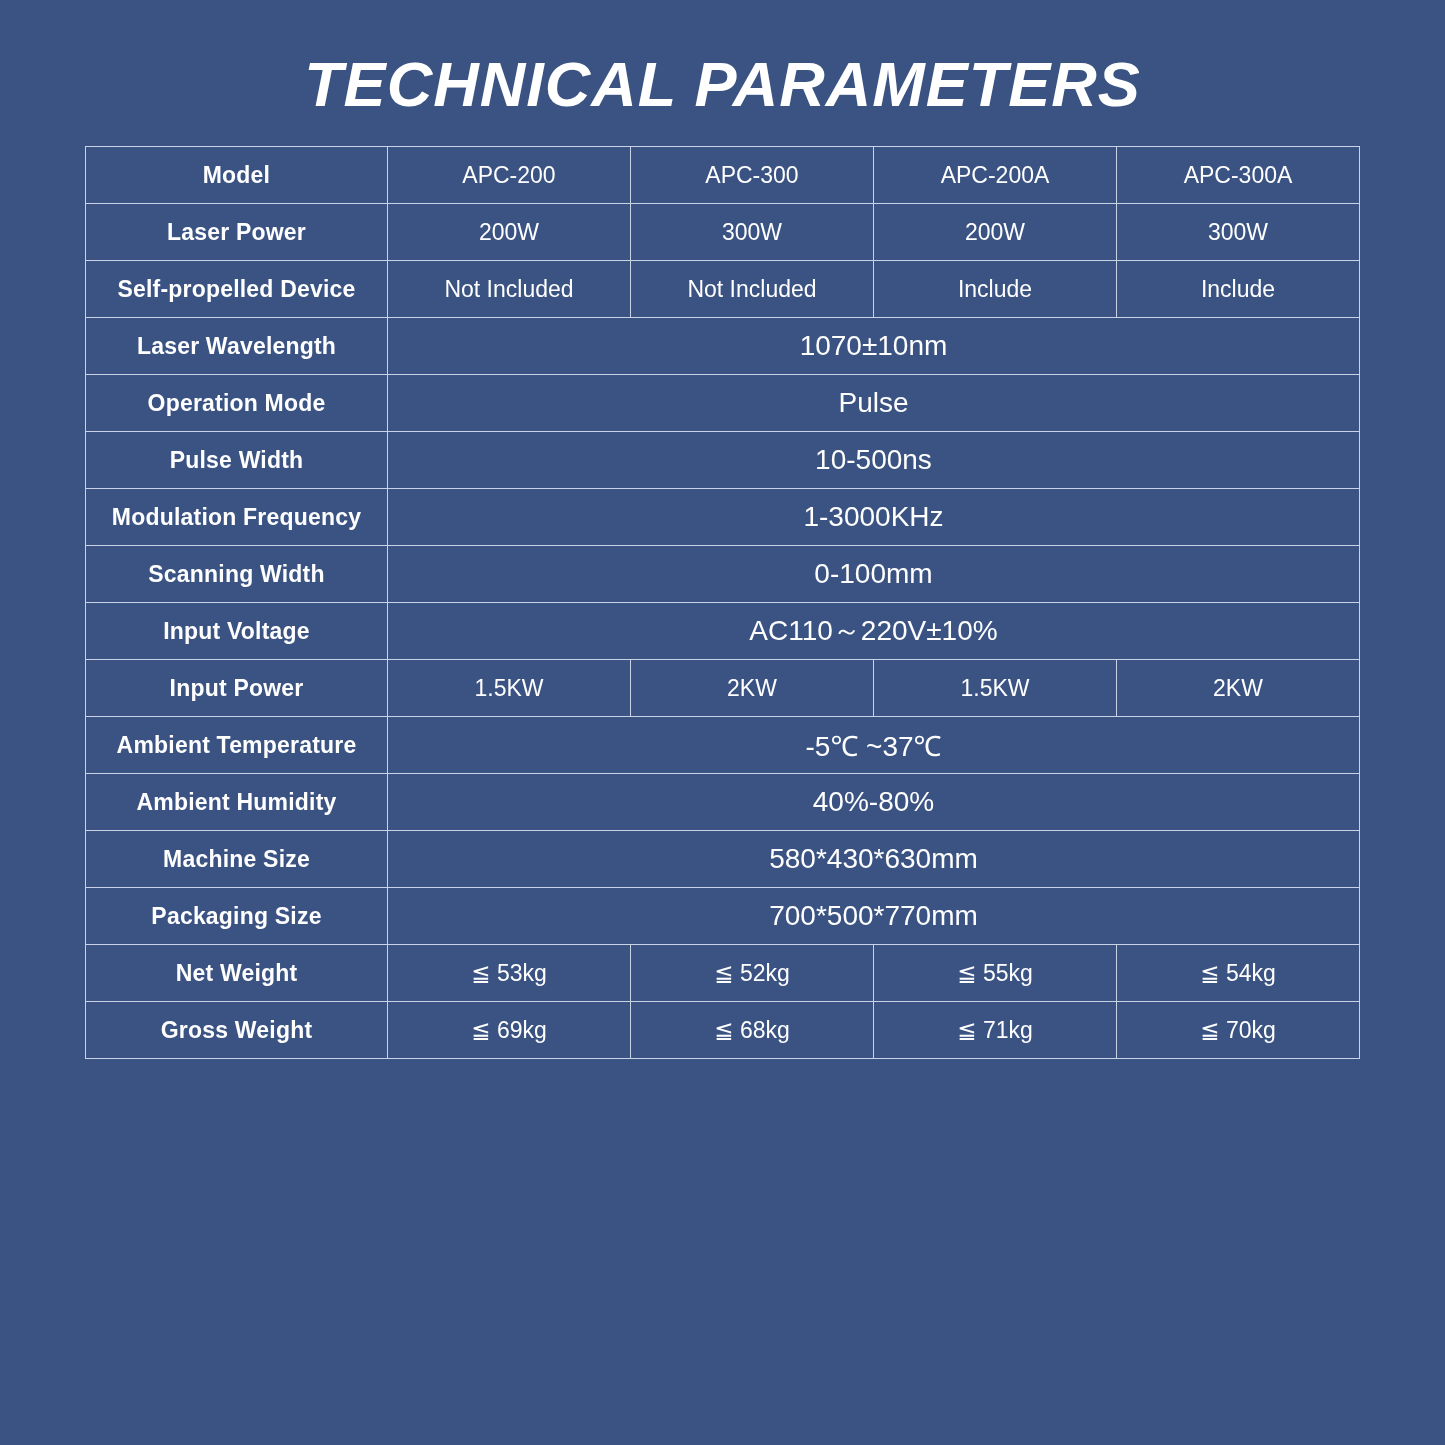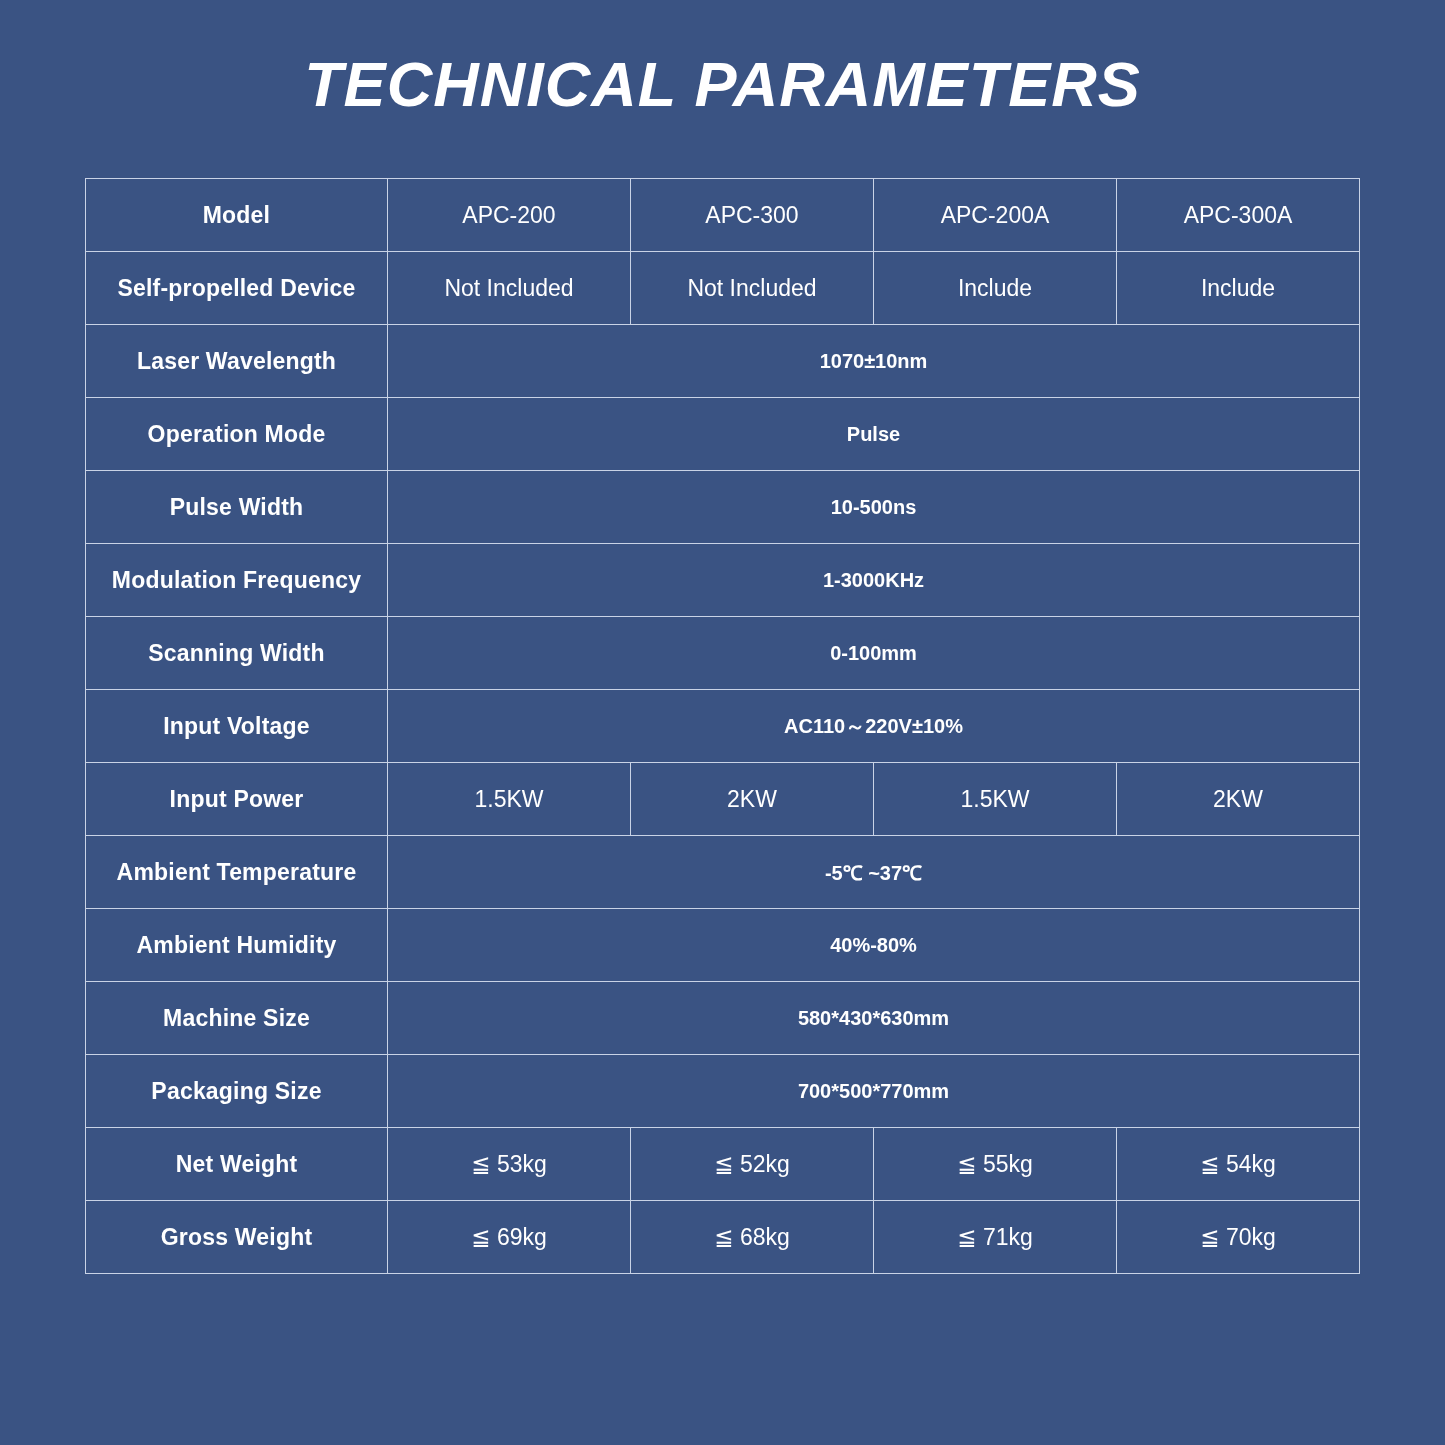--- a/index.html
+++ b/index.html
@@ -15,21 +15,20 @@
     overflow: hidden;
   }
   .page {
     width: 1445px;
     height: 1445px;
     box-sizing: border-box;
     display: flex;
     flex-direction: column;
     align-items: center;
     background: #3a5383;
-    gap: 32px;
   }
   .title {
     font-size: 63px;
     font-weight: bold;
     font-style: italic;
     letter-spacing: 1px;
     color: #ffffff;
     margin-top: 48px;
     margin-bottom: 26px;
     text-align: center;
@@ -37,57 +36,63 @@
   }
   table.spec {
     width: 1275px;
     border-collapse: collapse;
     table-layout: fixed;
   }
   table.spec td {
     border: 1px solid #c9d3e6;
     text-align: center;
     vertical-align: middle;
-    height: 73px;
+    height: 57px;
     padding: 0 4px;
     box-sizing: border-box;
   }
   td.label {
     width: 302px;
     font-weight: bold;
     font-size: 23px;
     letter-spacing: 0.2px;
   }
   td.value {
     font-weight: normal;
     font-size: 23px;
   }
   td.value.wide {
-    font-size: 20px;
-    font-weight: bold;
+    font-size: 28px;
   }
 </style>
 </head>
 <body>
 
 <div class="page">
 
   <div class="title">TECHNICAL PARAMETERS</div>
 
   <table class="spec">
     <tbody>
 
       <tr>
         <td class="label">Model</td>
         <td class="value">APC-200</td>
         <td class="value">APC-300</td>
         <td class="value">APC-200A</td>
         <td class="value">APC-300A</td>
       </tr>
 
+      <tr>
+        <td class="label">Laser Power</td>
+        <td class="value">200W</td>
+        <td class="value">300W</td>
+        <td class="value">200W</td>
+        <td class="value">300W</td>
+      </tr>
 
       <tr>
         <td class="label">Self-propelled Device</td>
         <td class="value">Not Included</td>
         <td class="value">Not Included</td>
         <td class="value">Include</td>
         <td class="value">Include</td>
       </tr>
 
       <tr>

